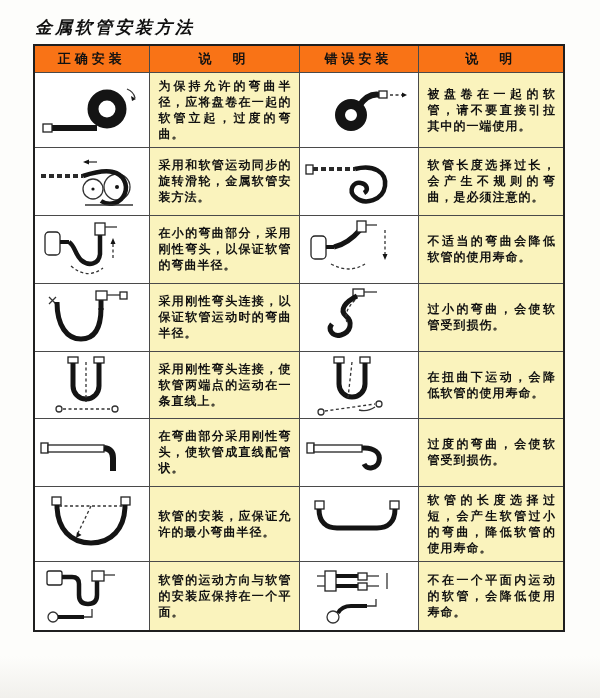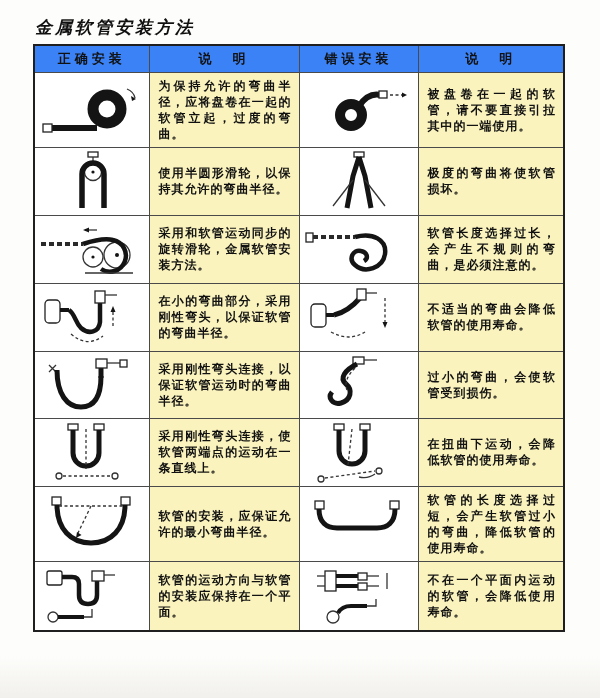--- a/index.html
+++ b/index.html
@@ -22,21 +22,21 @@
     table-layout:fixed;
     border:2px solid #1f1f1f;
     background:#fff;
   }
   table.install th, table.install td{
     border:1px solid #4a4a4a;
     overflow:hidden;
   }
   table.install thead tr{height:27px;}
   th.hdr{
-    background:#3b82f6;
+    background:#f97316;
     font-size:13px;font-weight:bold;
     letter-spacing:4px;text-align:center;
     padding:2px 0;
   }
   td.img{
     background:#ffffff;
     text-align:center;vertical-align:middle;
     padding:2px;
   }
   td.desc{
@@ -96,42 +96,20 @@
           <circle cx="48" cy="36" r="11" class="hose" stroke-width="10"></circle>
           <path d="M56,27 C62,18 70,14 78,16" class="hose" stroke-width="6"></path>
           <rect x="76" y="12" width="8" height="7" class="fit"></rect>
           <line x1="87" y1="16" x2="100" y2="16" class="thin dash"></line>
           <path d="M104,16 l-5,-2.5 v5 z" class="dot"></path>
         </svg>
       </td>
       <td class="desc">被盘卷在一起的软管，请不要直接引拉其中的一端使用。</td>
     </tr>
 
-    <tr>
-      <td class="img">
-        <svg class="illu" width="112" height="62" viewBox="0 0 112 62">
-          <rect x="51" y="2" width="10" height="5" class="fit"></rect>
-          <line x1="56" y1="7" x2="56" y2="13" class="thin"></line>
-          <circle cx="56" cy="22" r="8.5" class="thin"></circle>
-          <circle cx="56" cy="22" r="1.6" class="dot"></circle>
-          <path d="M45,58 L45,24 A11,11 0 0 1 67,24 L67,58" class="hose" stroke-width="5.5"></path>
-        </svg>
-      </td>
-      <td class="desc">使用半圆形滑轮，以保持其允许的弯曲半径。</td>
-      <td class="img">
-        <svg class="illu" width="112" height="62" viewBox="0 0 112 62">
-          <rect x="51" y="2" width="10" height="5" class="fit"></rect>
-          <path d="M56,7 L50,26 L44,58" class="hose" stroke-width="5"></path>
-          <path d="M56,7 L62,26 L68,58" class="hose" stroke-width="5"></path>
-          <path d="M50,30 L30,56" class="thin"></path>
-          <path d="M62,30 L82,56" class="thin"></path>
-        </svg>
-      </td>
-      <td class="desc">极度的弯曲将使软管损坏。</td>
-    </tr>
 
     <tr>
       <td class="img">
         <svg class="illu" width="112" height="62" viewBox="0 0 112 62">
           <line x1="4" y1="26" x2="46" y2="26" stroke="#2a2a2a" stroke-width="4" stroke-dasharray="5,3"></line>
           <line x1="48" y1="12" x2="60" y2="12" class="thin"></line>
           <path d="M46,12 l6,-2.5 v5 z" class="dot"></path>
           <circle cx="56" cy="39" r="10" class="thin"></circle>
           <circle cx="56" cy="39" r="1.6" class="dot"></circle>
           <circle cx="80" cy="37" r="13" class="thin"></circle>
@@ -224,20 +202,38 @@
           <line x1="49" y1="8" x2="45" y2="44" class="thin dash"></line>
           <circle cx="18" cy="58" r="3" class="thin"></circle>
           <circle cx="76" cy="50" r="3" class="thin"></circle>
           <line x1="22" y1="57" x2="72" y2="50" class="thin dash"></line>
           <path d="M56,56 q9,2 16,-3" class="thin"></path>
         </svg>
       </td>
       <td class="desc">在扭曲下运动，会降低软管的使用寿命。</td>
     </tr>
 
+    <tr>
+      <td class="img">
+        <svg class="illu" width="112" height="62" viewBox="0 0 112 62">
+          <rect x="4" y="22" width="7" height="10" class="fit"></rect>
+          <rect x="11" y="24" width="56" height="7" class="fit"></rect>
+          <path d="M67,27 q9,1 9,10 v13" class="hose" stroke-width="6"></path>
+        </svg>
+      </td>
+      <td class="desc">在弯曲部分采用刚性弯头，使软管成直线配管状。</td>
+      <td class="img">
+        <svg class="illu" width="112" height="62" viewBox="0 0 112 62">
+          <rect x="4" y="22" width="7" height="10" class="fit"></rect>
+          <rect x="11" y="24" width="48" height="7" class="fit"></rect>
+          <path d="M59,27 C71,26 78,32 76,40 C74,48 64,49 61,43" class="hose" stroke-width="5"></path>
+        </svg>
+      </td>
+      <td class="desc">过度的弯曲，会使软管受到损伤。</td>
+    </tr>
 
     <tr>
       <td class="img">
         <svg class="illu" width="112" height="62" viewBox="0 0 112 62">
           <rect x="15" y="4" width="9" height="8" class="fit"></rect>
           <rect x="84" y="4" width="9" height="8" class="fit"></rect>
           <path d="M20,12 C20,36 34,50 54,50 C74,50 88,36 88,12" class="hose" stroke-width="5"></path>
           <line x1="22" y1="13" x2="86" y2="13" class="thin dash"></line>
           <line x1="54" y1="13" x2="41" y2="40" class="thin dash"></line>
           <path d="M39,45 l1,-6 l4.5,3 z" class="dot"></path>

